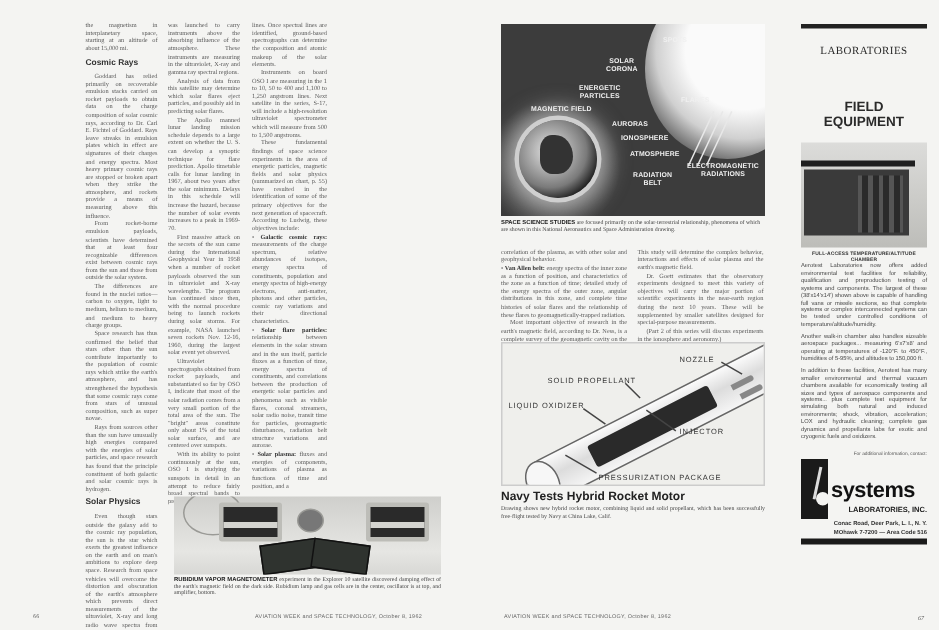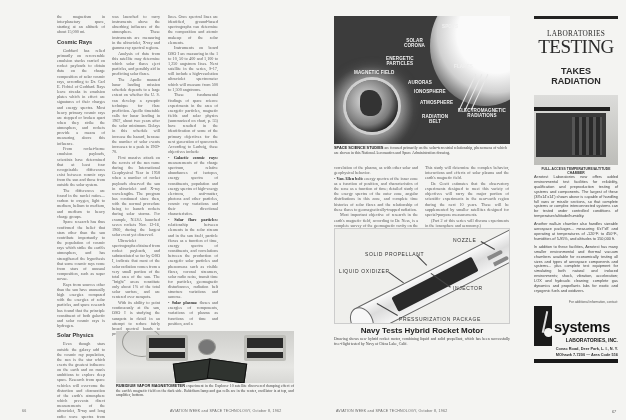--- a/index.html
+++ b/index.html
@@ -38,21 +38,21 @@
   #c5 { left:425px; top:165px; width:84px; }
 
   
   #rocket-fig { position:absolute; left:334px; top:228px; width:176px; height:96px; background:#efefec; border:0.5px solid #ccc; overflow:hidden; }
   .tube { position:absolute; left:18px; top:46px; width:190px; height:30px; border:1.2px solid #666; border-radius:14px 3px 3px 14px; background:linear-gradient(#fbfbfb,#dcdcdc 45%,#f5f5f5); transform:rotate(-27deg); transform-origin:left center; }
   .tube .dark { position:absolute; left:46px; top:6px; width:90px; height:16px; background:#2a2a2a; border-radius:2px; }
   .tube .end { position:absolute; left:-2px; top:-1px; width:22px; height:30px; border:1.2px solid #666; border-radius:50%; background:#f7f7f7; }
   .nz { position:absolute; width:16px; height:4px; background:#888; border-radius:0 4px 4px 0; transform:rotate(-27deg); }
   .rlabel { position:absolute; font-family:"Liberation Sans","DejaVu Sans",sans-serif; font-size:5px; color:#333; letter-spacing:0.6px; }
   .leader { position:absolute; height:0.6px; background:#444; transform-origin:left center; }
-  #rocket-title { position:absolute; left:334px; top:326px; width:176px; text-align:center; font-family:"Liberation Sans","DejaVu Sans",sans-serif; font-size:8px; font-weight:bold; color:#222; }
+  #rocket-title { position:absolute; left:334px; top:326px; width:176px; font-family:"Liberation Sans","DejaVu Sans",sans-serif; font-size:8px; font-weight:bold; color:#222; }
   #rocket-caption { position:absolute; left:334px; top:337px; width:176px; font-size:3.9px; line-height:4.6px; color:#444; text-align:justify; }
 
   .footer { position:absolute; top:409px; font-family:"Liberation Sans","DejaVu Sans",sans-serif; font-size:3.6px; color:#666; letter-spacing:0.2px; }
 
   
   #ad { position:absolute; left:534px; top:15px; width:84px; height:380px; }
   #ad-topbar { position:absolute; left:0; top:1px; width:84px; height:3px; background:#222; }
   #ad-env { position:absolute; left:0; top:14px; width:84px; text-align:center; font-family:"Liberation Serif","DejaVu Serif",serif; font-size:7.3px; letter-spacing:0.3px; color:#2a2a2a; }
   #ad-testing { position:absolute; left:0; top:22px; width:84px; text-align:center; font-family:"Liberation Serif","DejaVu Serif",serif; font-size:19px; letter-spacing:-0.5px; color:#2a2a2a; line-height:20px; }
   #ad-takes { position:absolute; left:0; top:51px; width:84px; text-align:center; font-family:"Liberation Sans","DejaVu Sans",sans-serif; font-weight:bold; font-size:9px; line-height:10px; color:#2a2a2a; }
@@ -182,24 +182,23 @@
 </div>
 <div id="rocket-title">Navy Tests Hybrid Rocket Motor</div>
 <div id="rocket-caption">Drawing shows new hybrid rocket motor, combining liquid and solid propellant, which has been successfully free-flight tested by Navy at China Lake, Calif.</div>
 
 <div class="footer" style="left:336px;">AVIATION WEEK and SPACE TECHNOLOGY, October 8, 1962</div>
 <div id="page-right-num">67</div>
 
 <div id="ad">
   <div id="ad-topbar"></div>
   <div id="ad-env">LABORATORIES</div>
-  <div id="ad-testing">TESTING</div>
   <div id="ad-takes">
-    <div>TAKES</div>
-    <div>RADIATION</div>
+    <div>FIELD</div>
+    <div>EQUIPMENT</div>
   </div>
   <div id="ad-photo">
     <div id="chamber-roof"></div>
     <div id="chamber"></div>
   </div>
   <div id="ad-photo-caption">FULL-ACCESS TEMPERATURE/ALTITUDE CHAMBER</div>
   <div id="ad-body">
     <p>Aerotest Laboratories now offers added environmental test facilities for reliability, qualification and preproduction testing of systems and components. The largest of these (38'x14'x14') shown above is capable of handling full vans or missile sections, so that complete systems or complex interconnected systems can be tested under controlled conditions of temperature/altitude/humidity.</p>
     <p>Another walk-in chamber also handles sizeable aerospace packages... measuring 6'x7'x8' and operating at temperatures of -120°F. to 450°F., humidities of 5-95%, and altitudes to 150,000 ft.</p>
     <p>In addition to these facilities, Aerotest has many smaller environmental and thermal vacuum chambers available for economically testing all sizes and types of aerospace components and systems... plus complete test equipment for simulating both natural and induced environments; shock, vibration, acceleration; LOX and hydraulic cleaning; complete gas dynamics and propellants labs for exotic and cryogenic fuels and oxidizers.</p>

